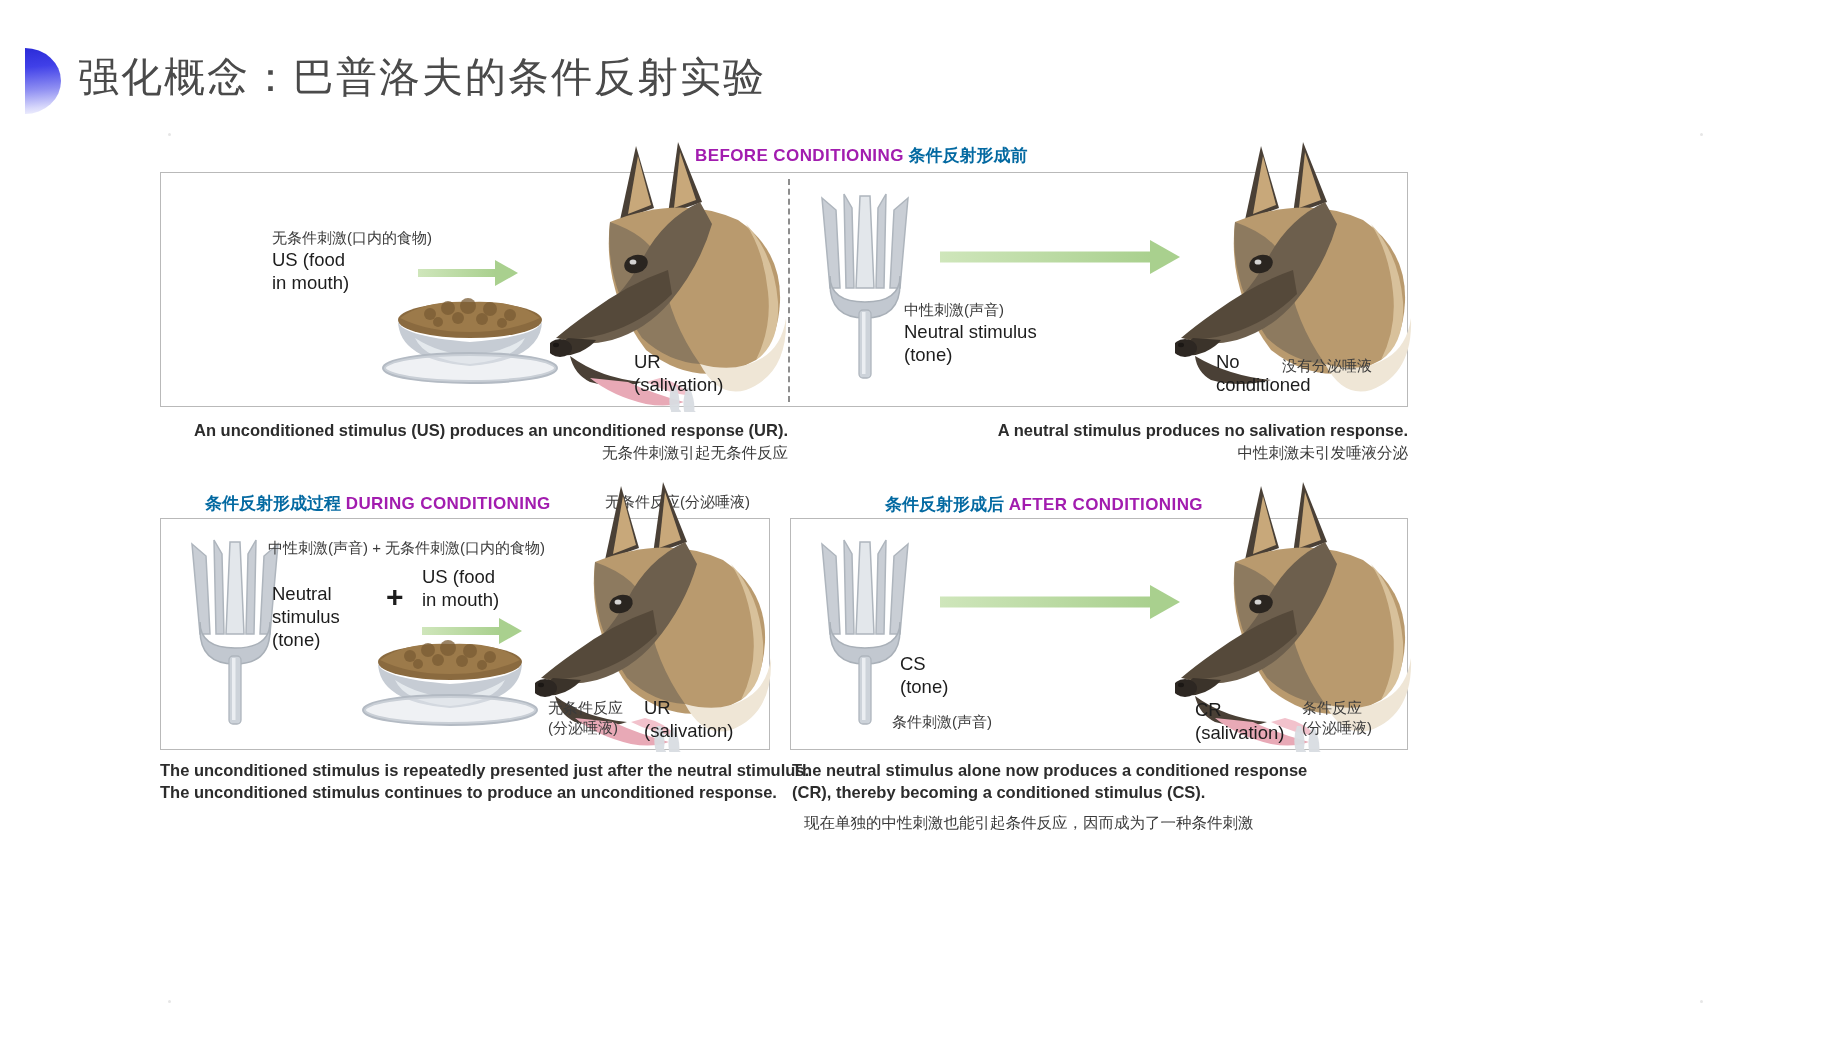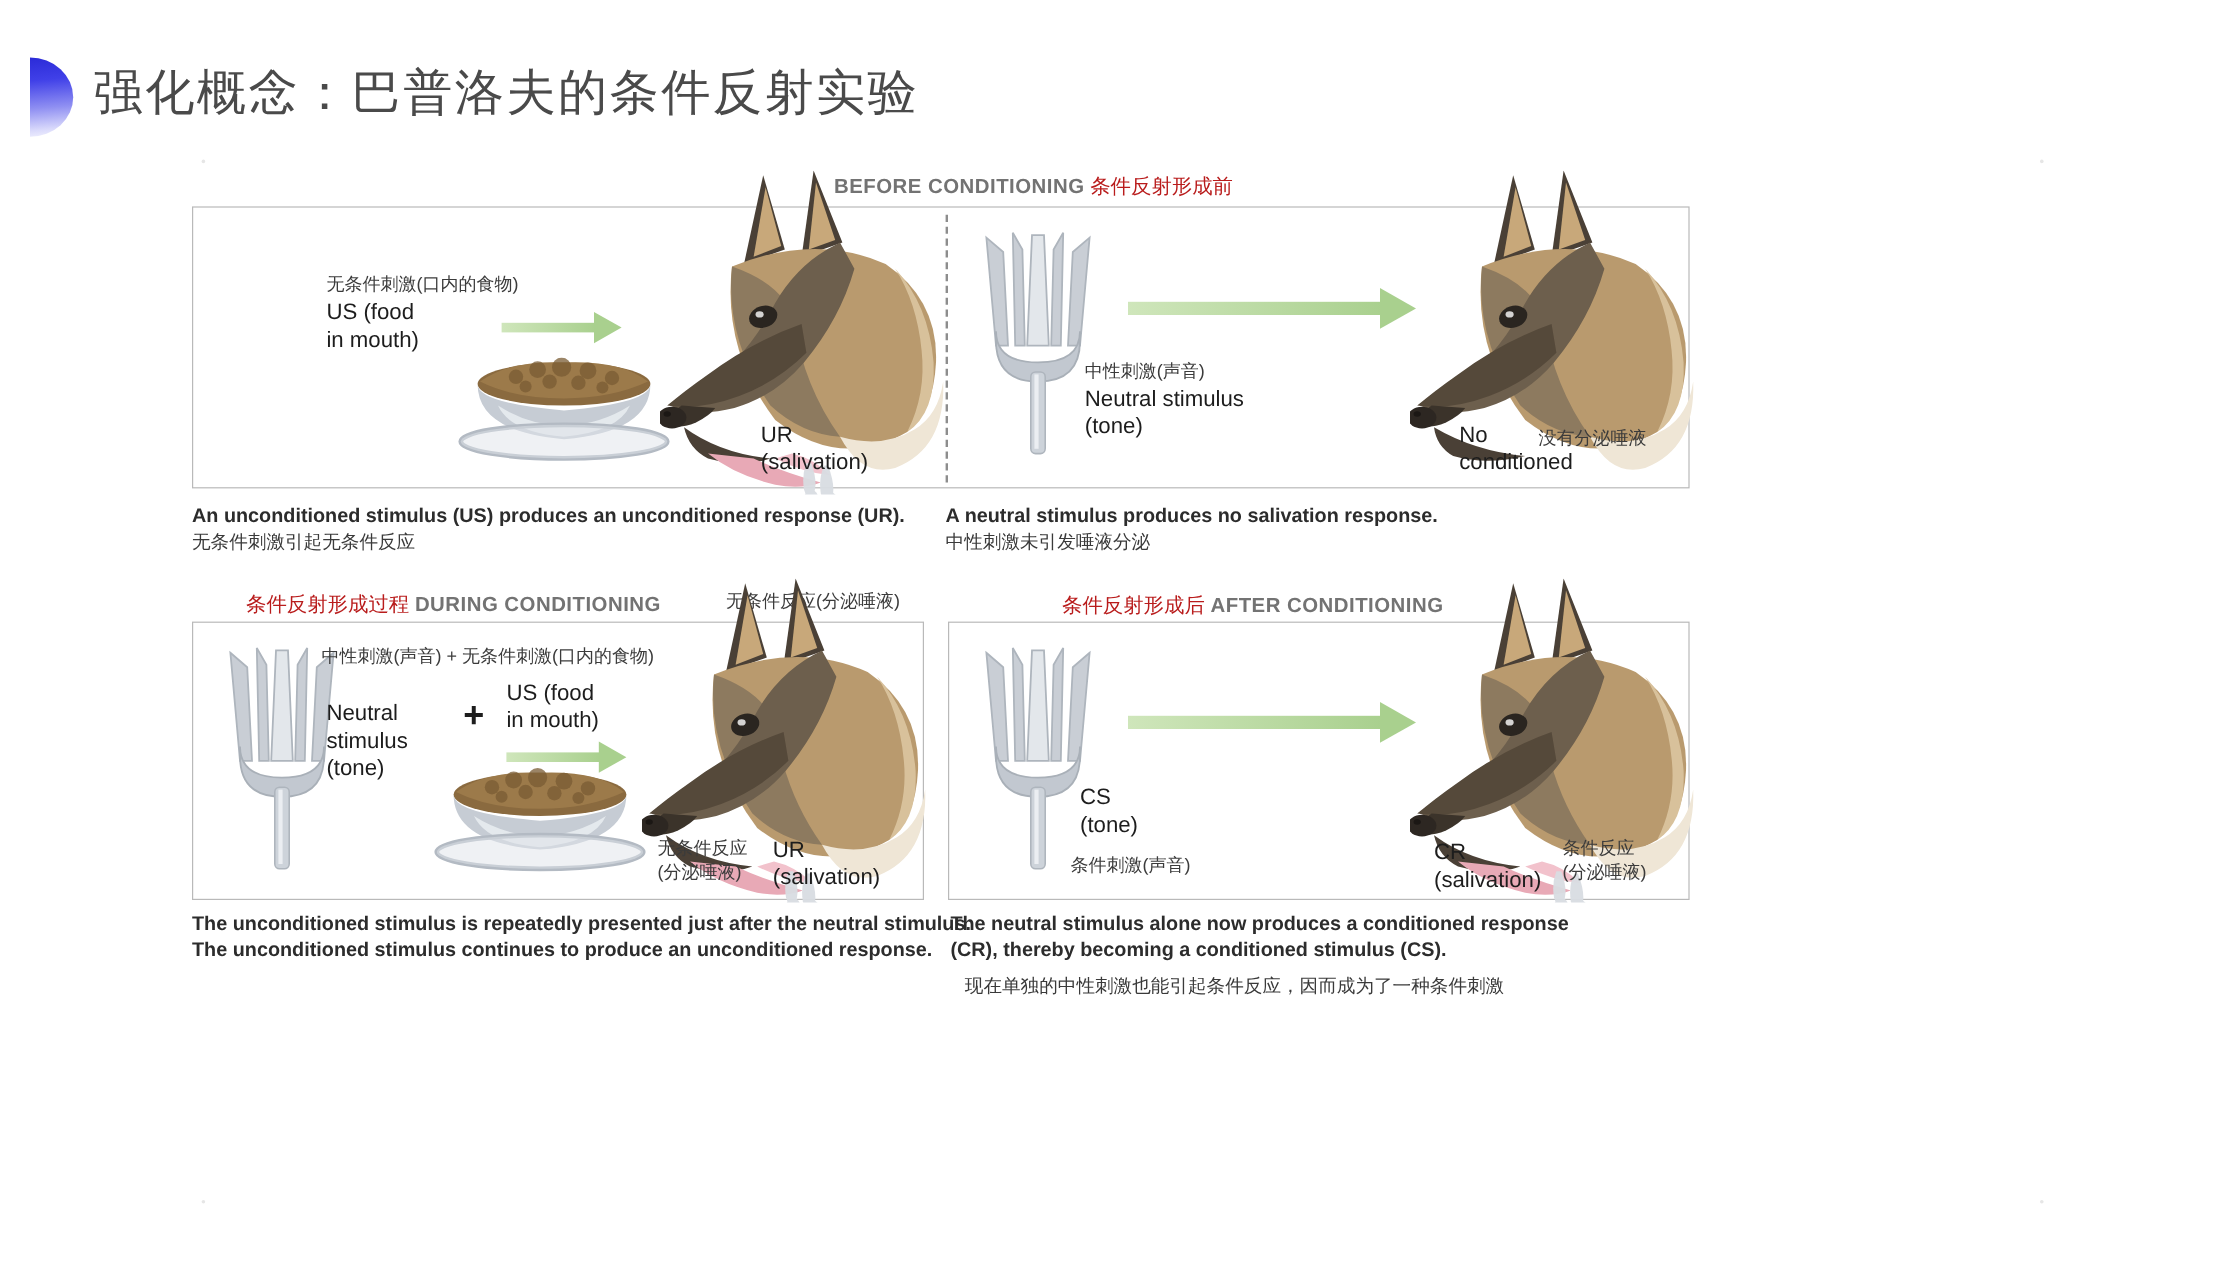--- a/index.html
+++ b/index.html
@@ -24,29 +24,29 @@
     position: absolute; left: 78px; top: 28px;
     font-size: 41px; letter-spacing: 2px; color: #4a4a4a;
     font-family: "Liberation Sans", "DejaVu Sans", sans-serif;
     white-space: nowrap;
   }
 
   
   .figure { position: absolute; left: 150px; top: 140px; width: 1560px; height: 880px; }
 
   .band-title { position: absolute; font-size: 17px; color: #333; white-space: nowrap; }
-  .band-title .en { font-weight: bold; letter-spacing: .4px; color:#737373; }
-  .band-title .zh { font-weight: normal; color:#b91c1c; }
+  .band-title .en { font-weight: bold; letter-spacing: .4px; color:#a21caf; }
+  .band-title .zh { font-weight: bold; color:#0369a1; }
 
   .panel {
     position: absolute; border: 1px solid #b9b9b9; background: #fff;
   }
   .vdash { position: absolute; border-left: 2px dashed #8d8d8d; }
 
-  .cap { position: absolute; text-align: left; white-space: nowrap; }
+  .cap { position: absolute; text-align: right; white-space: nowrap; }
   .cap .en { display:block; font-size: 16.5px; font-weight: bold; color:#2c2c2c; line-height: 1.32; }
   .cap .zh { display:block; font-size: 15.5px; color:#3a3a3a; line-height: 1.45; }
   .cap.left-al { text-align: left; }
 
   .lbl { position: absolute; white-space: nowrap; color:#222; }
   .lbl .zh  { display:block; font-size: 15px; color:#3b3b3b; line-height:1.3; }
   .lbl .en  { display:block; font-size: 18.5px; font-weight: normal; color:#1d1d1d; line-height:1.25; }
 
   
   .arrow { position: absolute; }

